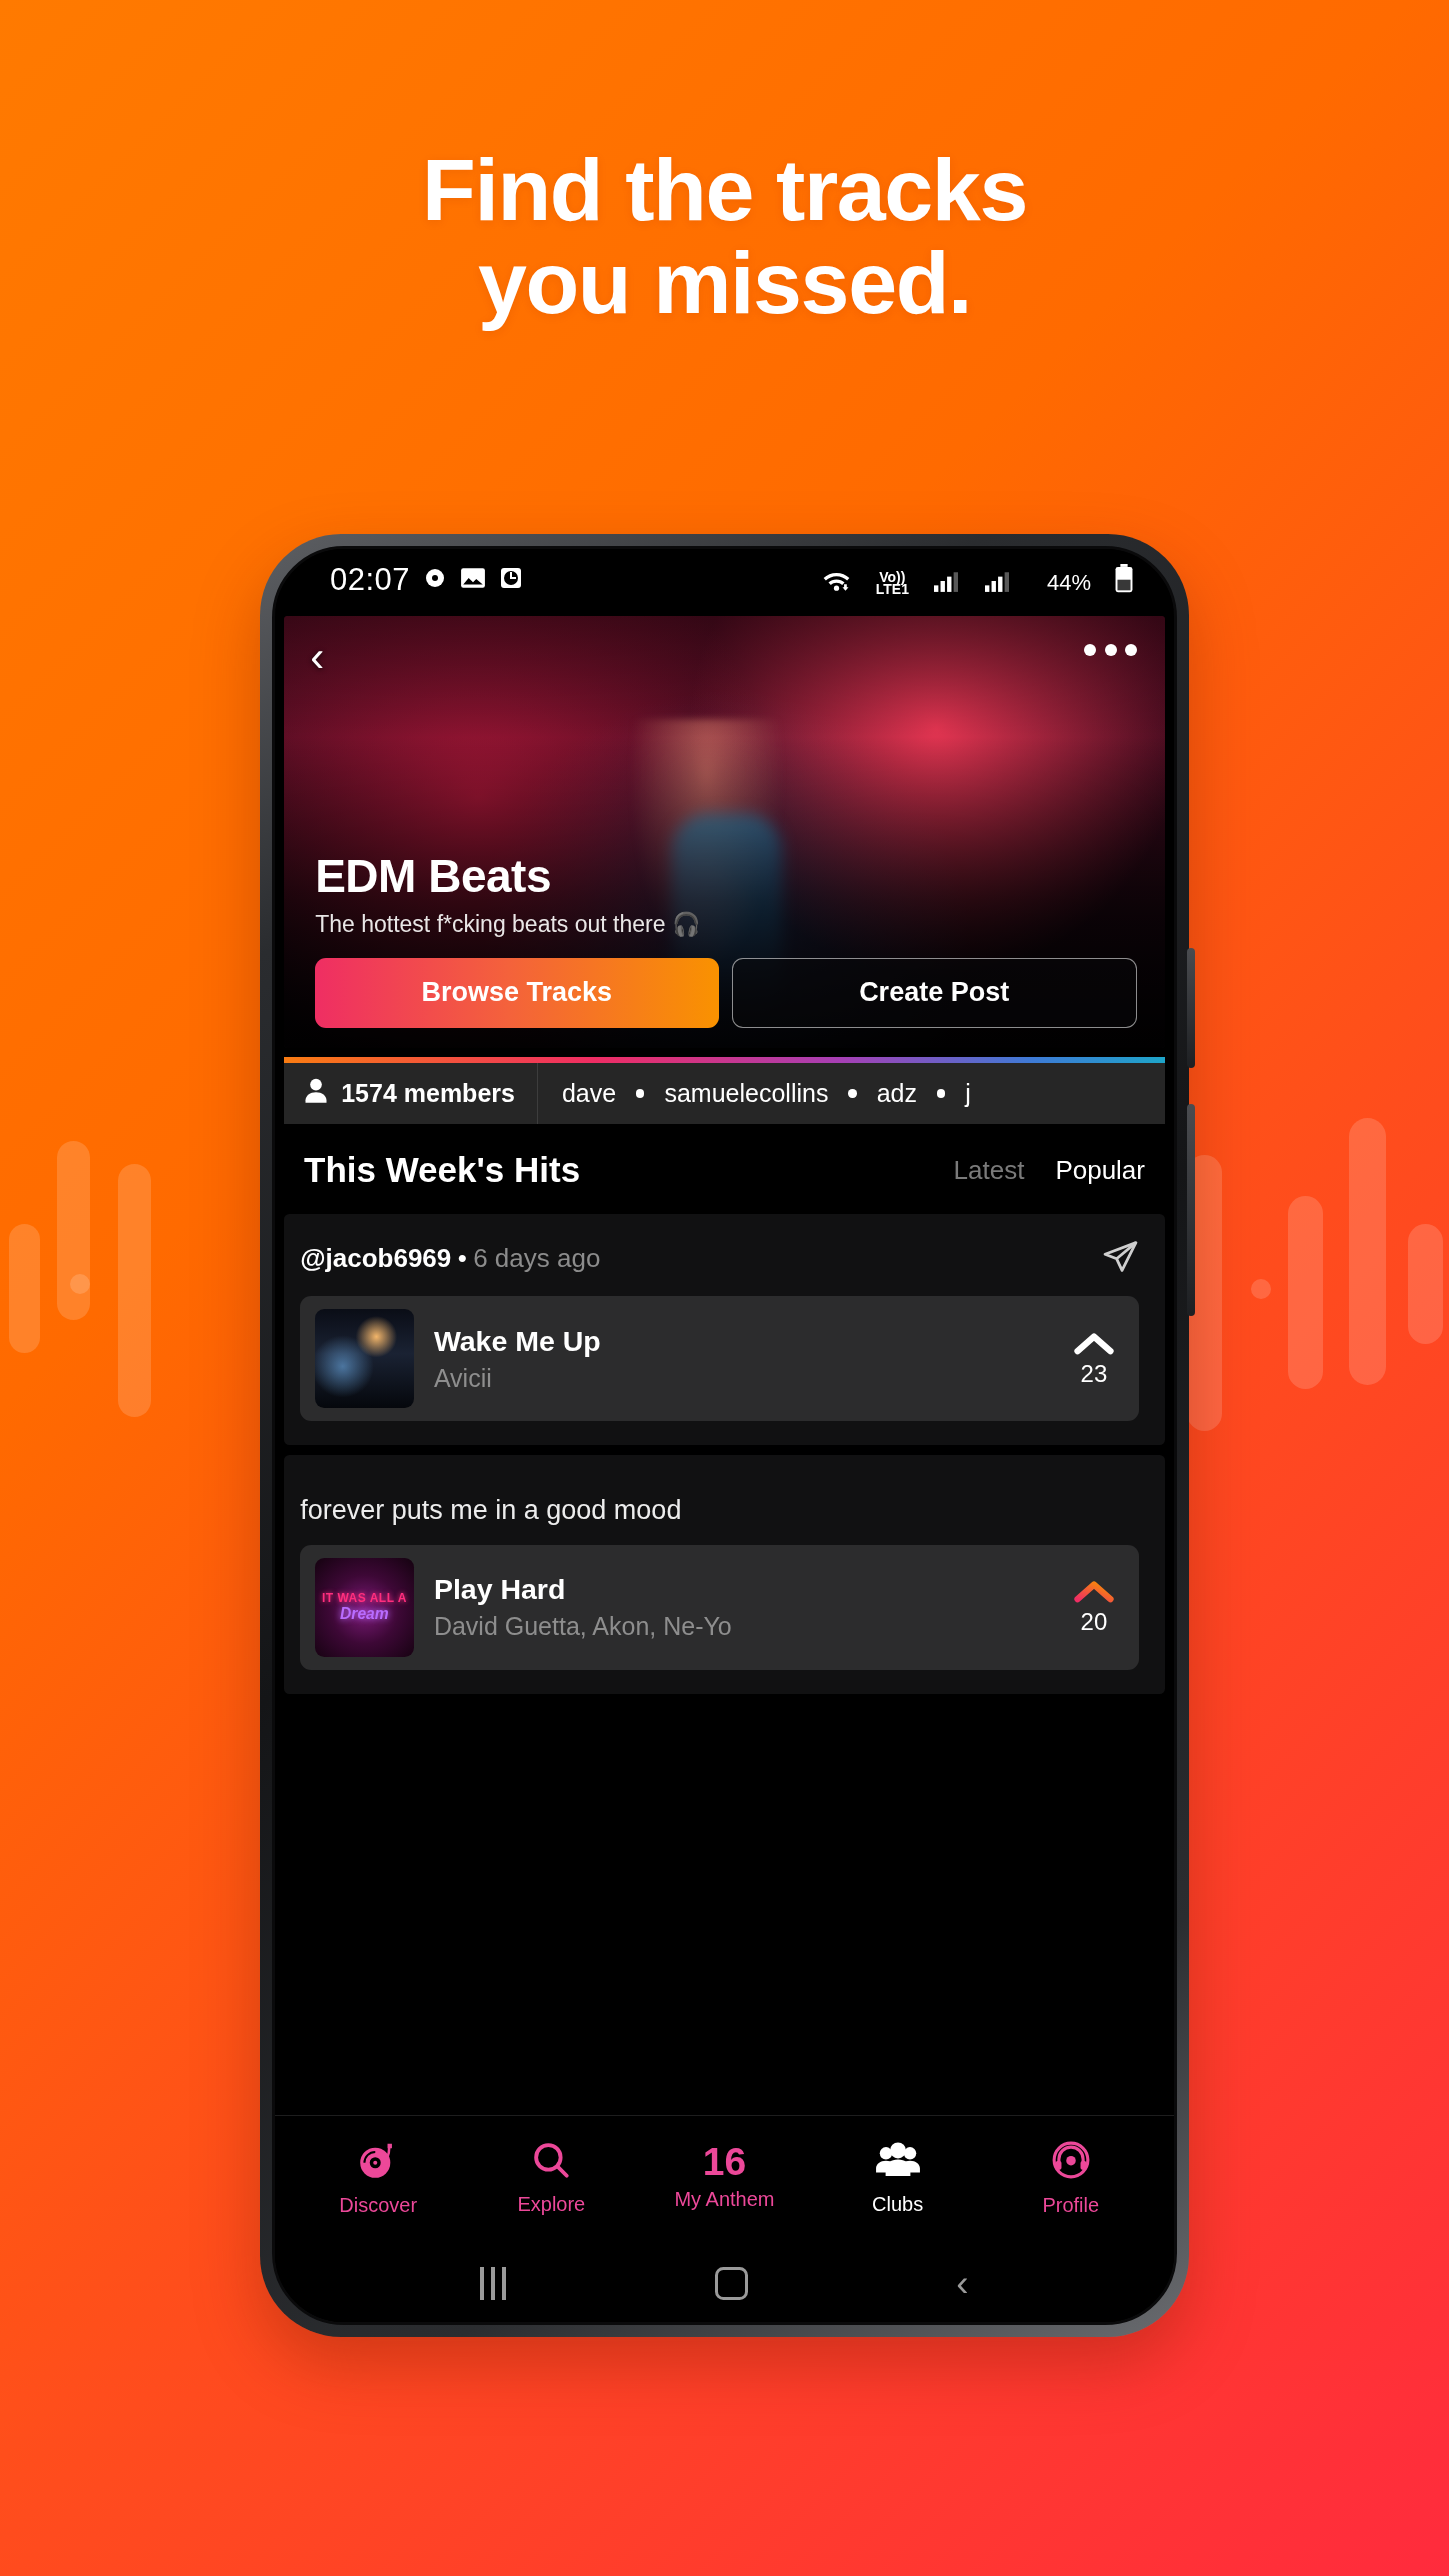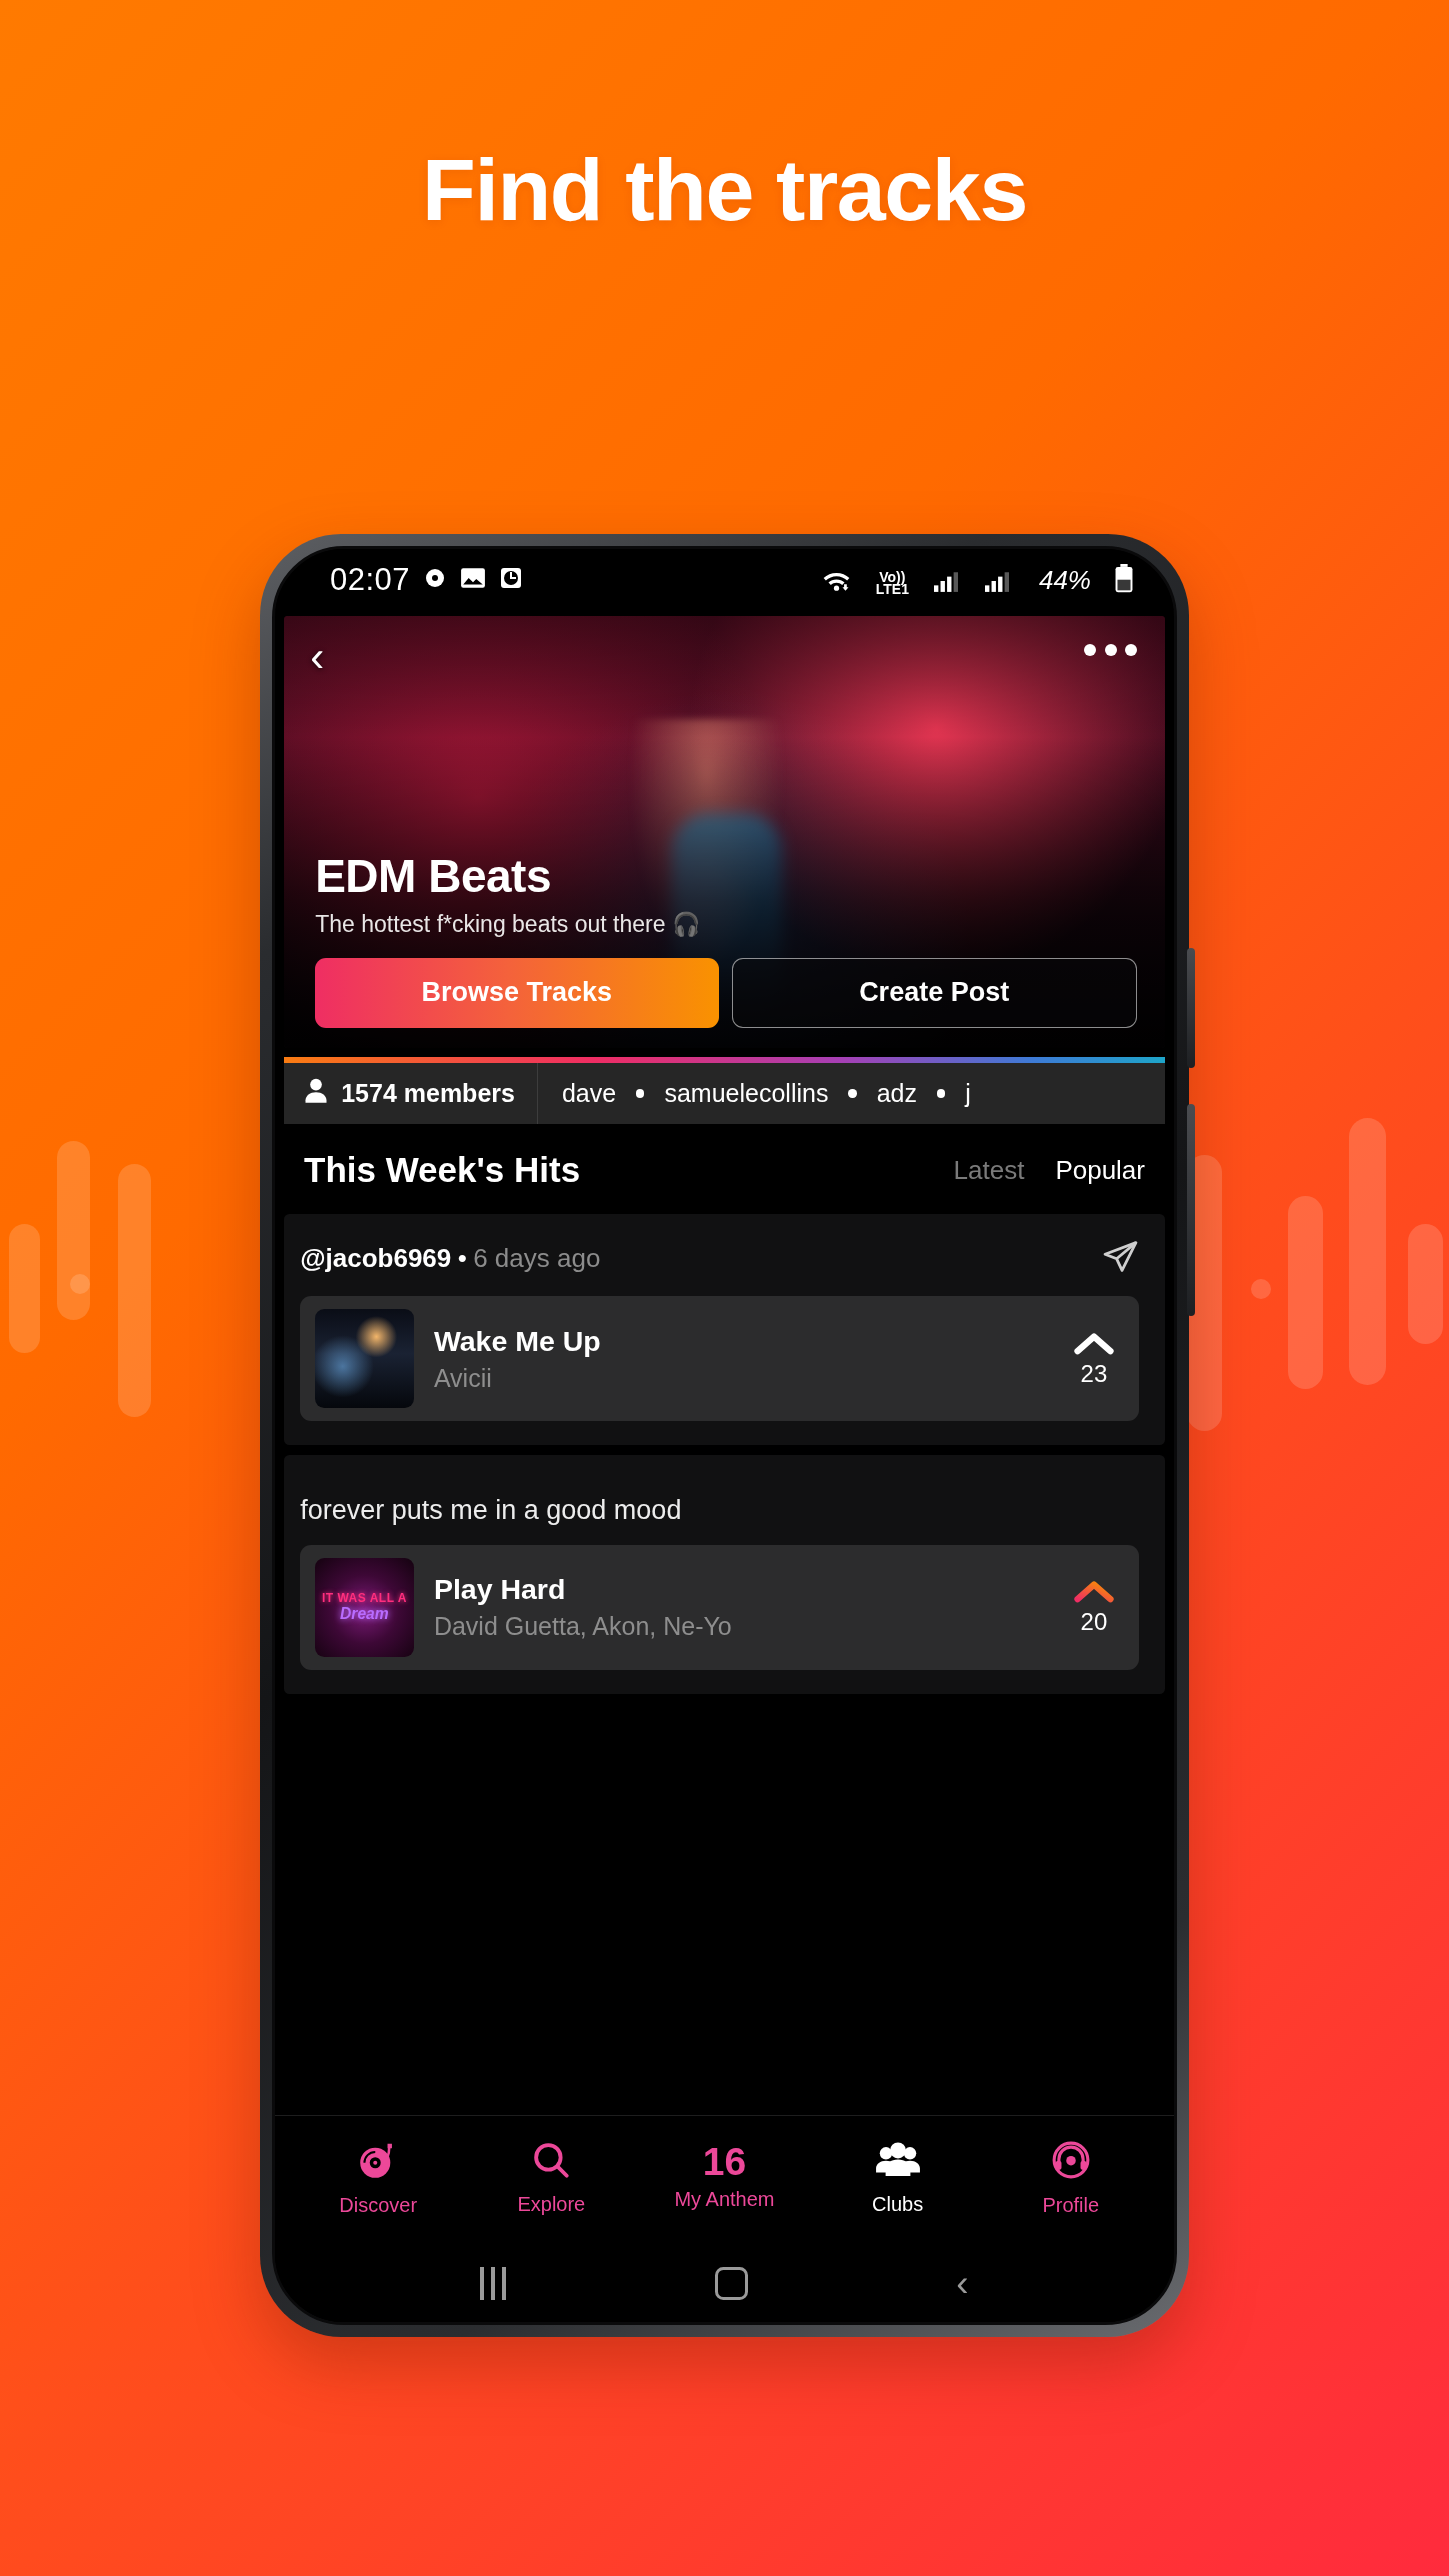--- a/index.html
+++ b/index.html
@@ -61,21 +61,21 @@
     height: 61px;
     display: flex; align-items: center;
     justify-content: space-between;
     padding: 0 40px 0 55px;
     color: #fff;
     background: #000;
   }
   .sb-left { display: flex; align-items: center; gap: 13px; }
   .sb-time { font-size: 31px; font-weight: 400; letter-spacing: 0.5px; }
   .sb-right { display: flex; align-items: flex-end; gap: 23px; }
-  .sb-batt-text { font-size: 26px; font-weight: 400; margin-left: 5px; font-style: italic; }
+  .sb-batt-text { font-size: 22px; font-weight: 400; margin-left: 13px; }
   .volte { display:flex; flex-direction:column; align-items:center; line-height:.86; font-size:14px; font-weight:700; }
 
   
   .app { position: relative; background: #000; height: calc(100% - 61px); }
 
   
   .hero {
     position: relative; height: 432px; margin: 5.5px 9.2px 0 9.2px;
     border-radius: 3.7px; overflow: hidden;
     background:
@@ -213,20 +213,21 @@
   <div class="bar" style="left:57px;  top:1141px; width:33px; height:179px;"></div>
   <div class="bar" style="left:1187px;top:1155px; width:35px; height:276px;"></div>
   <div class="dot" style="left:1251px;top:1279px; width:20px; height:20px;"></div>
   <div class="bar" style="left:1288px;top:1196px; width:35px; height:193px;"></div>
   <div class="bar" style="left:1349px;top:1118px; width:37px; height:267px;"></div>
   <div class="bar" style="left:1408px;top:1224px; width:35px; height:120px;"></div>
 </div>
 
 <div class="headline">
   <span>Find the tracks</span>
+  <span class="l2">you missed.</span>
 </div>
 
 <div class="phone">
   <div class="side-btn b1"></div>
   <div class="side-btn b2"></div>
 
   <div class="phone-inner">
 
     <div class="statusbar">
       <div class="sb-left">

